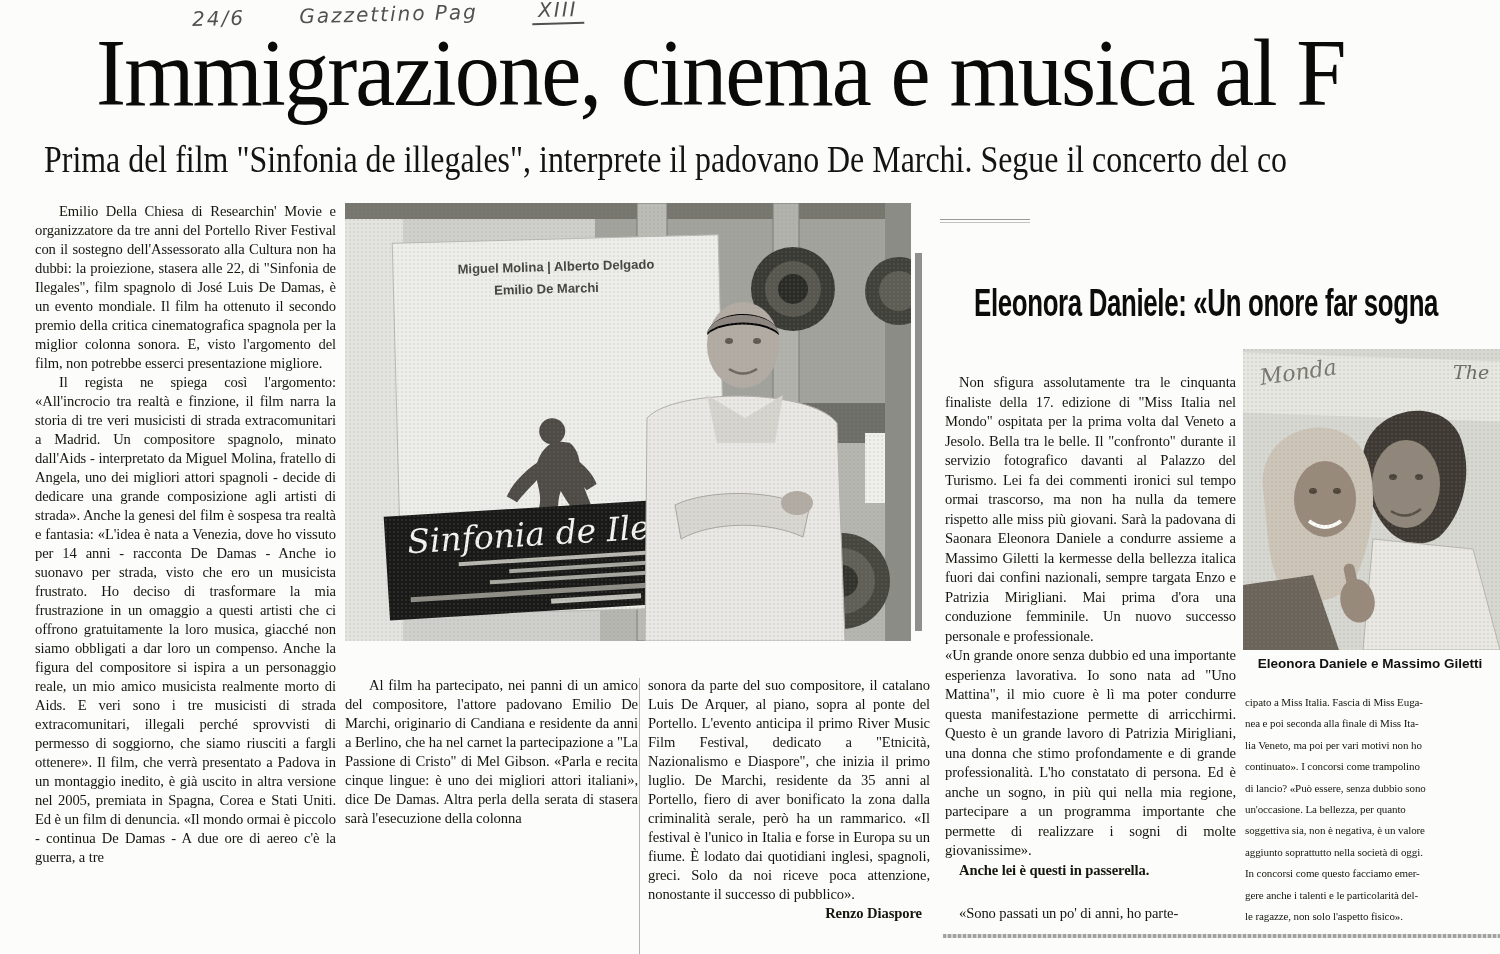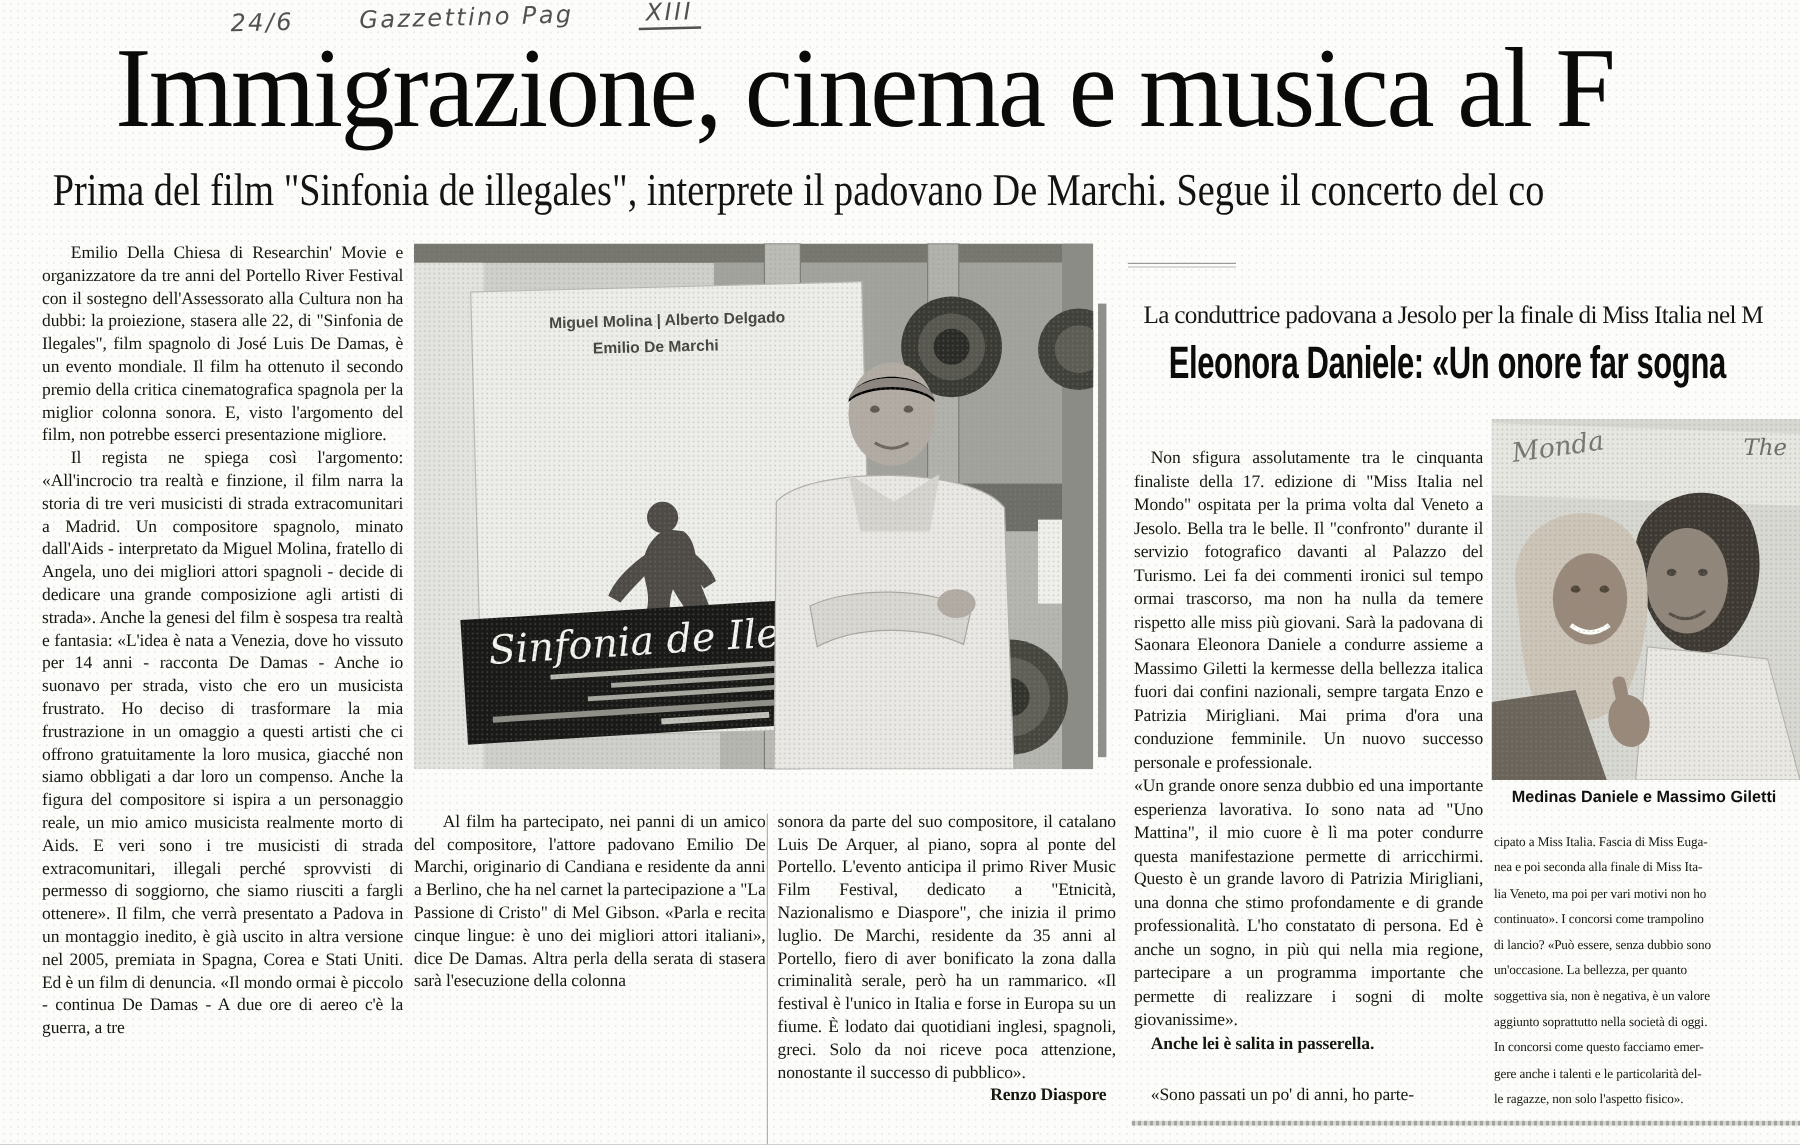--- a/index.html
+++ b/index.html
@@ -201,27 +201,26 @@
   <div class="col col-mid1">
     <p class="ind">Al film ha partecipato, nei panni di un amico del compositore, l'attore padovano Emilio De Marchi, originario di Candiana e residente da anni a Berlino, che ha nel carnet la partecipazione a "La Passione di Cristo" di Mel Gibson. «Parla e recita cinque lingue: è uno dei migliori attori italiani», dice De Damas. Altra perla della serata di stasera sarà l'esecuzione della colonna</p>
   </div>
   <div class="v-divider"></div>
   <div class="col col-mid2">
     <p>sonora da parte del suo compositore, il catalano Luis De Arquer, al piano, sopra al ponte del Portello. L'evento anticipa il primo River Music Film Festival, dedicato a "Etnicità, Nazionalismo e Diaspore", che inizia il primo luglio. De Marchi, residente da 35 anni al Portello, fiero di aver bonificato la zona dalla criminalità serale, però ha un rammarico. «Il festival è l'unico in Italia e forse in Europa su un fiume. È lodato dai quotidiani inglesi, spagnoli, greci. Solo da noi riceve poca attenzione, nonostante il successo di pubblico».</p>
     <p class="byline">Renzo Diaspore</p>
   </div>
 
   <div class="leader-line"></div>
-  <div class="kicker">La conduttrice padovana a Jesolo per la finale di Miss Italia nel M</div>
   <div class="sb-headline">Eleonora Daniele: «Un onore far sogna</div>
 
   <div class="col col-sb1">
     <p class="ind2">Non sfigura assolutamente tra le cinquanta finaliste della 17. edizione di "Miss Italia nel Mondo" ospitata per la prima volta dal Veneto a Jesolo. Bella tra le belle. Il "confronto" durante il servizio fotografico davanti al Palazzo del Turismo. Lei fa dei commenti ironici sul tempo ormai trascorso, ma non ha nulla da temere rispetto alle miss più giovani. Sarà la padovana di Saonara Eleonora Daniele a condurre assieme a Massimo Giletti la kermesse della bellezza italica fuori dai confini nazionali, sempre targata Enzo e Patrizia Mirigliani. Mai prima d'ora una conduzione femminile. Un nuovo successo personale e professionale.</p>
     <p>«Un grande onore senza dubbio ed una importante esperienza lavorativa. Io sono nata ad "Uno Mattina", il mio cuore è lì ma poter condurre questa manifestazione permette di arricchirmi. Questo è un grande lavoro di Patrizia Mirigliani, una donna che stimo profondamente e di grande professionalità. L'ho constatato di persona. Ed è anche un sogno, in più qui nella mia regione, partecipare a un programma importante che permette di realizzare i sogni di molte giovanissime».</p>
-    <p class="sb-bold">Anche lei è salita in passerella.</p>
+    <p class="sb-bold">Anche lei è questi in passerella.</p>
     <p class="ind2">«Sono passati un po' di anni, ho parte-</p>
   </div>
 
   <div class="photo2">
     <svg width="257" height="301" viewBox="0 0 257 301" xmlns="http://www.w3.org/2000/svg">
       <defs>
         <pattern id="ht2" width="4" height="4" patternUnits="userSpaceOnUse">
           <circle cx="1" cy="1" r="0.8" fill="#8e8e8a"></circle>
         </pattern>
       </defs>
@@ -247,21 +246,21 @@
         <path d="M66,172 Q82,184 98,172" stroke="#fdfdf9" stroke-width="4" fill="none"></path>
         <path d="M0,236 L70,226 L96,301 L0,301 Z" fill="#6b645a"></path>
         <g transform="rotate(-12 112 240)">
           <ellipse cx="112" cy="252" rx="17" ry="22" fill="#99897b"></ellipse>
           <rect x="105" y="214" width="11" height="30" rx="5" fill="#99897b"></rect>
         </g>
       </g>
       <rect x="0" y="0" width="257" height="301" fill="url(#ht2)" opacity="0.38"></rect>
     </svg>
   </div>
-  <div class="caption2">Medinas Daniele e Massimo Giletti</div>
+  <div class="caption2">Eleonora Daniele e Massimo Giletti</div>
 
   <div class="col-sb2">cipato a Miss Italia. Fascia di Miss Euga-
 nea e poi seconda alla finale di Miss Ita-
 lia Veneto, ma poi per vari motivi non ho
 continuato». I concorsi come trampolino
 di lancio? «Può essere, senza dubbio sono
 un'occasione. La bellezza, per quanto
 soggettiva sia, non è negativa, è un valore
 aggiunto soprattutto nella società di oggi.
 In concorsi come questo facciamo emer-

